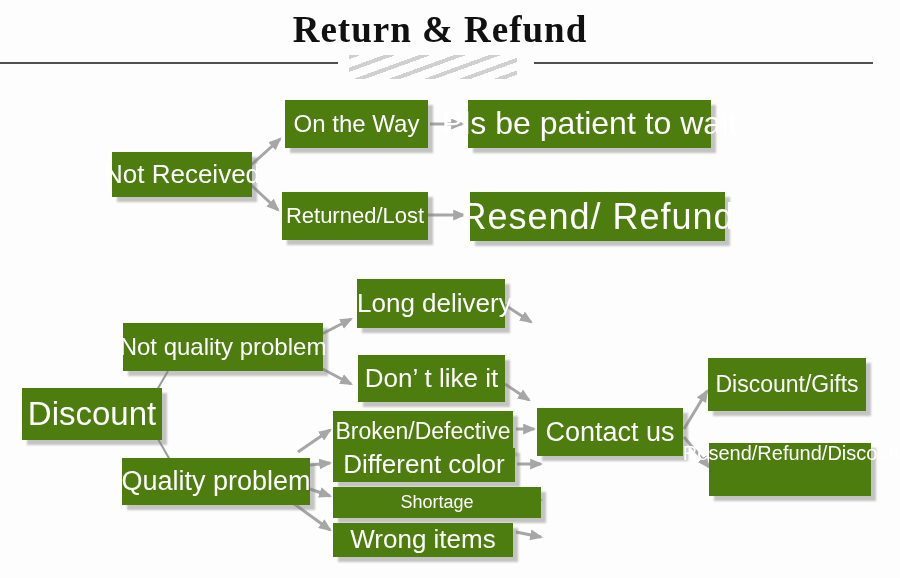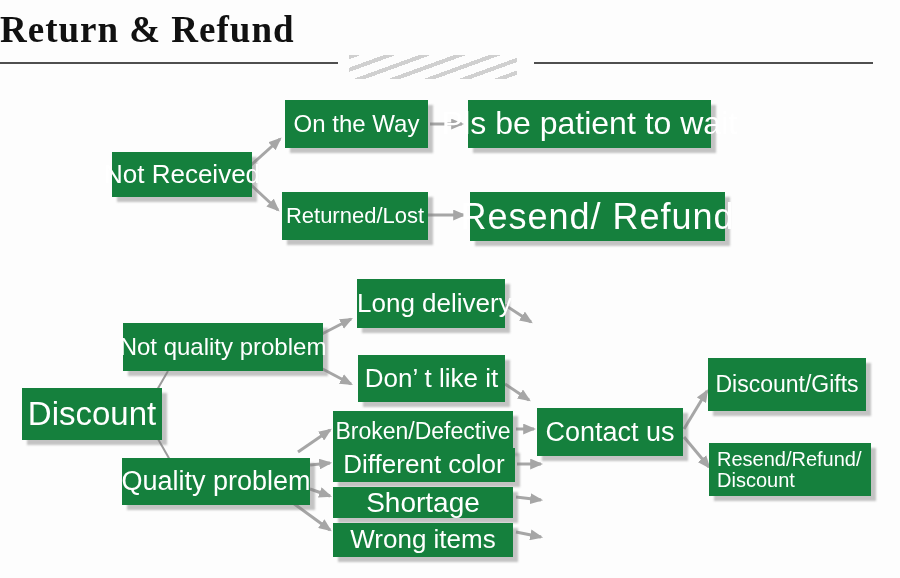--- a/index.html
+++ b/index.html
@@ -2,41 +2,41 @@
 <html><head>
 <meta charset="utf-8">
 <style>
   html,body{margin:0;padding:0;}
   body{
     width:900px;height:578px;position:relative;overflow:hidden;
     background:#fdfdfd;
     font-family:"Liberation Sans", sans-serif;
   }
   .title{
-    position:absolute;left:0;top:8px;width:880px;
+    position:absolute;left:0;top:8px;width:880px;text-align:center;
     font-family:"Liberation Serif", serif;font-weight:bold;
     font-size:37px;color:#111;letter-spacing:1px;
   }
   .rule{position:absolute;height:2px;background:#4f4f4f;top:62px;}
   .rule-left{left:0;width:338px;}
   .rule-right{left:534px;width:339px;}
   .hatch{
     position:absolute;left:349px;top:55px;width:168px;height:24px;
     background:repeating-linear-gradient(160deg,#d0d0d0 0 4px,transparent 4px 12px);
   }
   .node{
-    position:absolute;background:#15803d;color:#ffffff;
+    position:absolute;background:#4d7c0f;color:#ffffff;
     display:flex;align-items:center;justify-content:center;
     white-space:nowrap;box-shadow:5px 5px 2px rgba(125,125,125,0.45);
     line-height:1.05;
   }
   .node.left-align{justify-content:flex-start;text-align:right;}
   svg.flow{position:absolute;left:0;top:0;z-index:0;}
   .node{z-index:1;}
-  .two-line{flex-direction:column;align-items:flex-start;justify-content:center;}
+  .two-line{flex-direction:row;align-items:flex-start;justify-content:center;}
 </style>
 </head>
 <body>
 
 <div class="title">Return &amp; Refund</div>
 <div class="rule rule-left"></div>
 <div class="hatch"></div>
 <div class="rule rule-right"></div>
 
 <svg class="flow" width="900" height="578">
@@ -81,21 +81,21 @@
 <div class="node" style="left:470px;top:192px;width:255px;height:49px;font-size:36px;letter-spacing:1px">Resend/ Refund</div>
 
 <div class="node" style="left:22px;top:388px;width:140px;height:52px;font-size:33px">Discount</div>
 <div class="node" style="left:123px;top:323px;width:200px;height:48px;font-size:24px">Not quality problem</div>
 <div class="node left-align" style="left:357px;top:279px;width:148px;height:49px;font-size:26px">Long delivery</div>
 <div class="node" style="left:358px;top:355px;width:147px;height:47px;font-size:26px">Don’ t like it</div>
 <div class="node" style="left:122px;top:458px;width:188px;height:47px;font-size:27px">Quality problem</div>
 
 <div class="node" style="left:333px;top:411px;width:180px;height:40px;font-size:23px">Broken/Defective</div>
 <div class="node" style="left:333px;top:448px;width:182px;height:34px;font-size:26px">Different color</div>
-<div class="node" style="left:333px;top:487px;width:180px;height:31px;font-size:28px">Shortage</div>
+<div class="node" style="left:333px;top:487px;width:208px;height:31px;font-size:18px">Shortage</div>
 <div class="node" style="left:333px;top:523px;width:180px;height:34px;font-size:26px">Wrong items</div>
 
 <div class="node" style="left:537px;top:408px;width:146px;height:48px;font-size:27px">Contact us</div>
 <div class="node" style="left:708px;top:358px;width:158px;height:53px;font-size:23px">Discount/Gifts</div>
 <div class="node two-line" style="left:709px;top:443px;width:162px;height:53px;font-size:20px;padding-left:8px;width:154px">
   <span>Resend/Refund/</span>
   <span>Discount</span>
 </div>
 
 </body></html>

